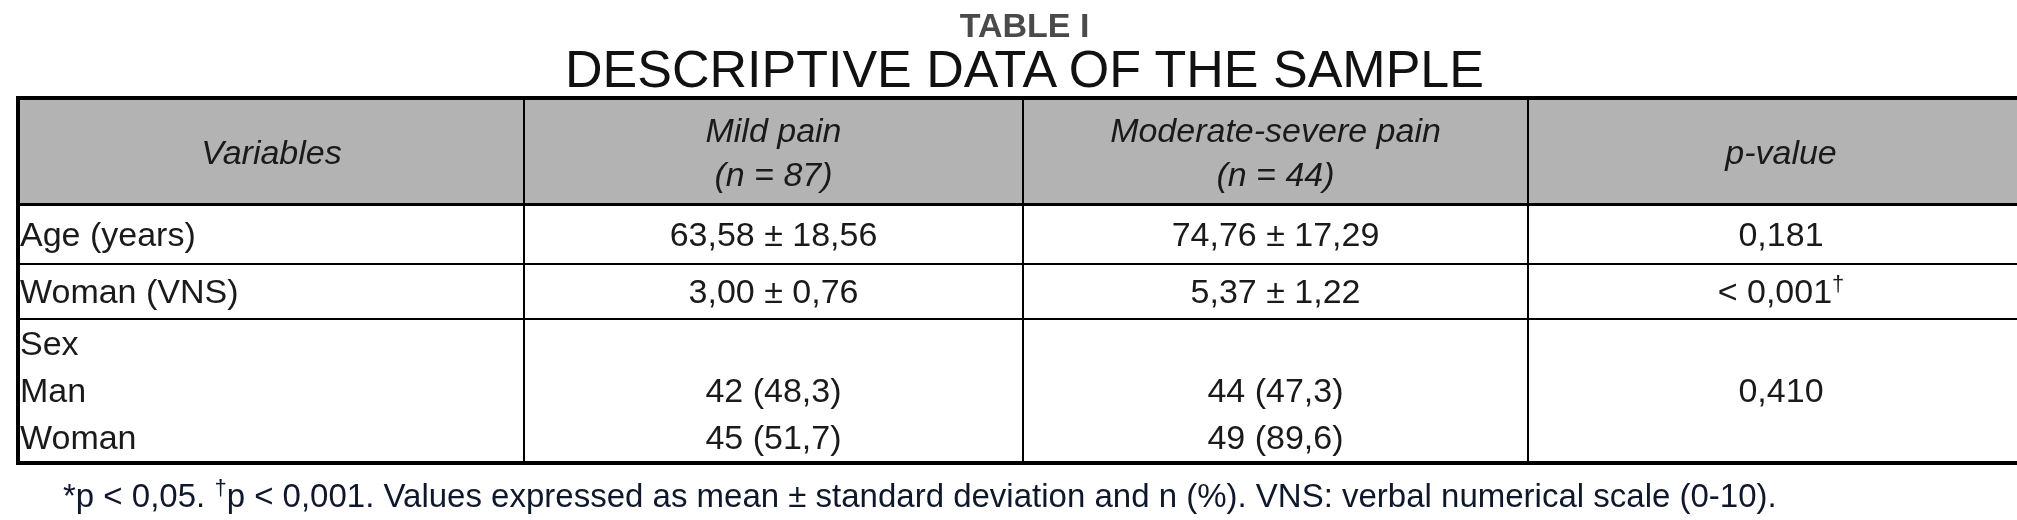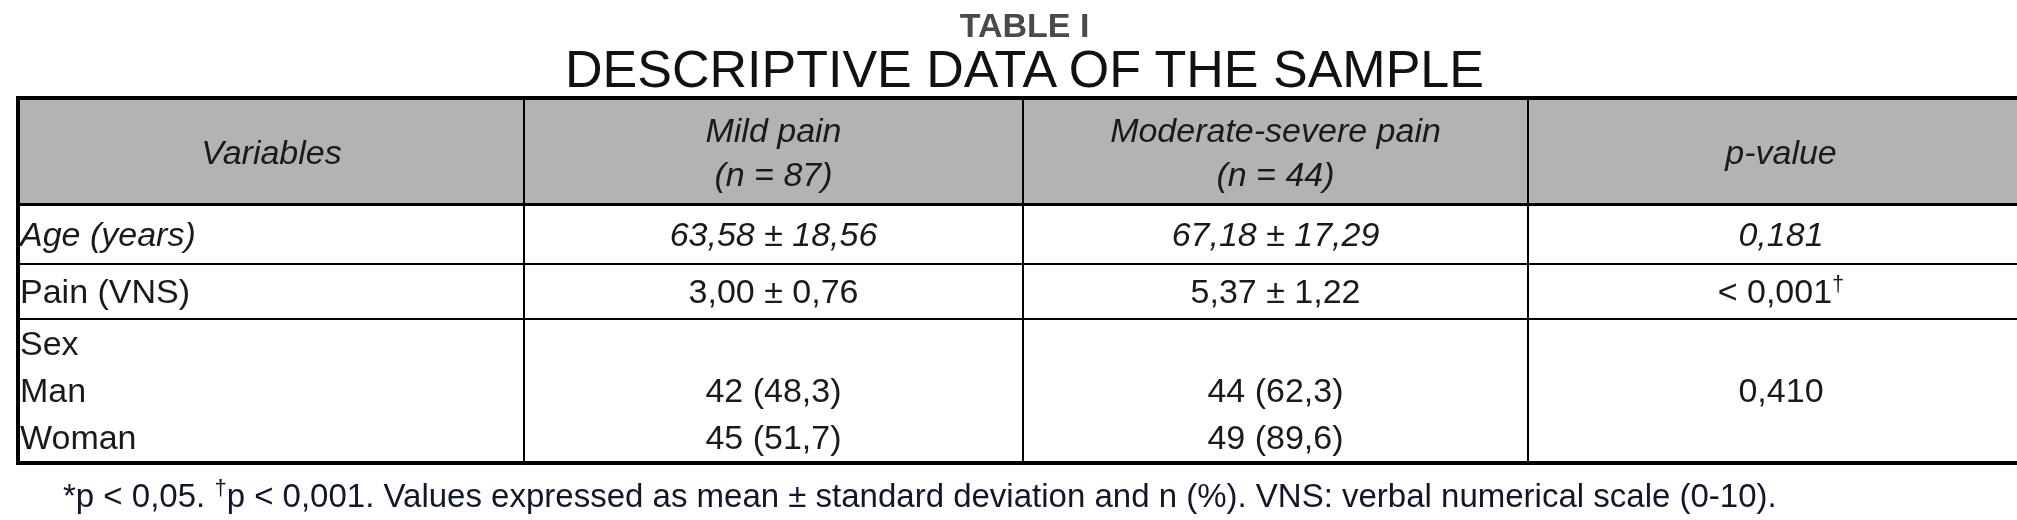--- a/index.html
+++ b/index.html
@@ -54,21 +54,21 @@
   tr.header-row th {
     background: #b3b3b3;
     font-style: italic;
     font-weight: normal;
     text-align: center;
     vertical-align: middle;
     height: 103px;
     border-bottom: 3px solid #000000;
     line-height: 44px;
   }
-  tr.body-row-age td  { height: 57px; font-style: italic; }
+  tr.body-row-age td  { height: 57px; }
   tr.body-row-pain td { height: 53px; }
   tr.body-row-sex td  { height: 141px; vertical-align: middle; }
   td.var-cell {
     text-align: left;
     padding-left: 12px;
     vertical-align: middle;
   }
   td.num-cell {
     text-align: center;
     vertical-align: middle;
@@ -126,43 +126,43 @@
         </th>
         <th>
           <div class="hline">p-value</div>
         </th>
       </tr>
     </thead>
     <tbody>
       <tr class="body-row-age">
         <td class="var-cell">Age (years)</td>
         <td class="num-cell">63,58 ± 18,56</td>
-        <td class="num-cell">67,18 ± 17,29</td>
+        <td class="num-cell">74,76 ± 17,29</td>
         <td class="num-cell">0,181</td>
       </tr>
       <tr class="body-row-pain">
-        <td class="var-cell">Pain (VNS)</td>
+        <td class="var-cell">Woman (VNS)</td>
         <td class="num-cell">3,00 ± 0,76</td>
         <td class="num-cell">5,37 ± 1,22</td>
         <td class="num-cell"><span>&lt; 0,001</span><sup class="dagger">†</sup></td>
       </tr>
       <tr class="body-row-sex">
         <td class="var-cell">
           <div class="cell-line">Sex</div>
           <div class="cell-line">Man</div>
           <div class="cell-line">Woman</div>
         </td>
         <td class="num-cell">
           <div class="cell-line"> </div>
           <div class="cell-line">42 (48,3)</div>
           <div class="cell-line">45 (51,7)</div>
         </td>
         <td class="num-cell">
           <div class="cell-line"> </div>
-          <div class="cell-line">44 (62,3)</div>
+          <div class="cell-line">44 (47,3)</div>
           <div class="cell-line">49 (89,6)</div>
         </td>
         <td class="num-cell">0,410</td>
       </tr>
     </tbody>
   </table>
 
   <div class="footnote"><span>*p &lt; 0,05. </span><sup class="dagger">†</sup><span>p &lt; 0,001. Values expressed as mean ± standard deviation and n (%). VNS: verbal numerical scale (0-10).</span></div>
 
 </div>

